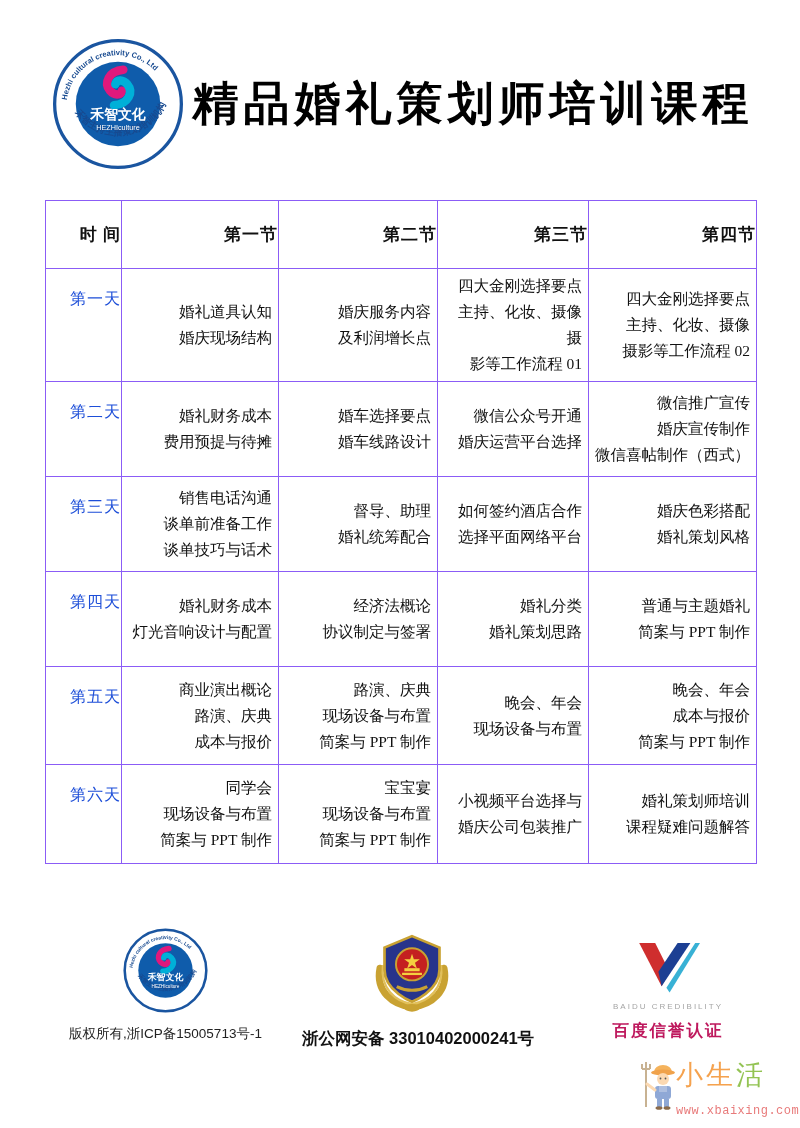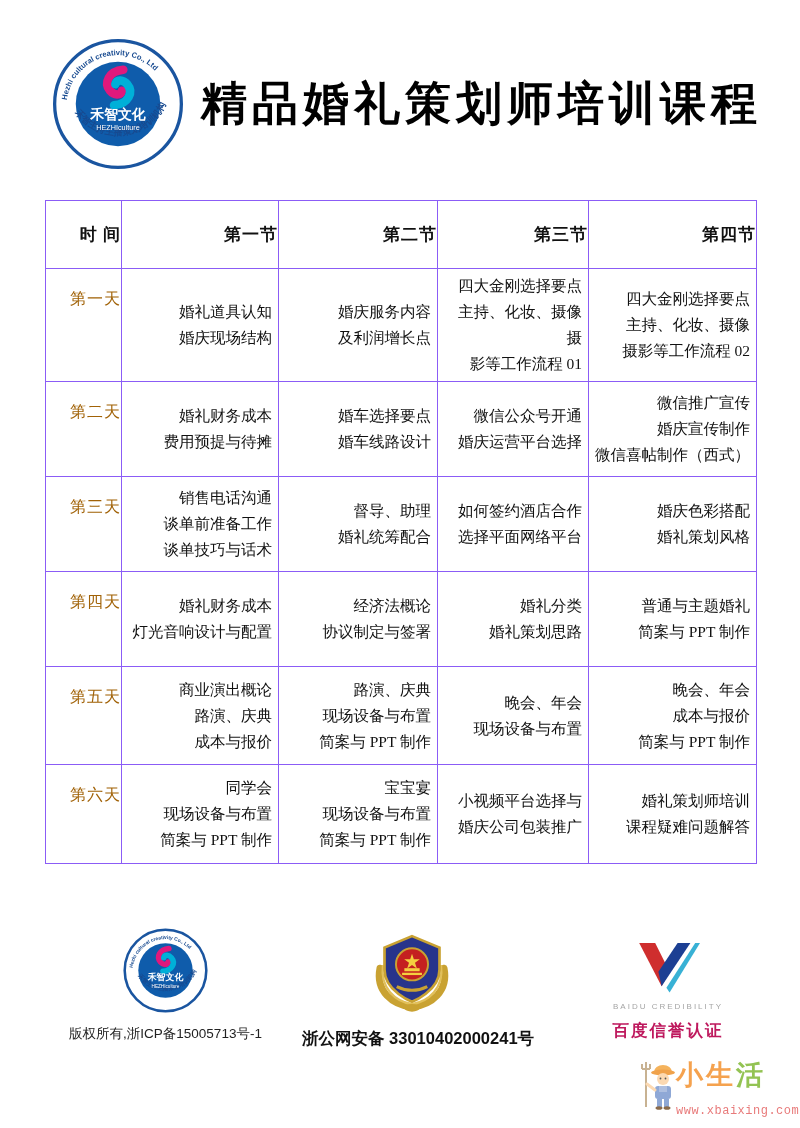--- a/index.html
+++ b/index.html
@@ -6,46 +6,46 @@
   html,body { background:#888; }
   .page {
     position:relative; width:800px; height:1128px; margin:0 auto;
     background:#ffffff; overflow:hidden;
     font-family:"Liberation Serif","DejaVu Serif",serif; color:#1a1a1a;
   }
   
   .header { position:absolute; top:38px; left:52px; right:38px; height:132px; display:flex; align-items:center; }
   .logo-wrap { width:132px; height:132px; flex:0 0 auto; }
   .page-title {
-    flex:1; text-align:right; font-size:46px; font-weight:bold;
+    flex:1; text-align:center; font-size:46px; font-weight:bold;
     letter-spacing:5px; color:#000; white-space:nowrap;
   }
   
   table.course { position:absolute; left:45px; top:200px; width:711px; border-collapse:collapse; table-layout:fixed; }
   table.course th, table.course td { border:1px solid #8b5cf6; text-align:right; }
   table.course th { font-size:17px; font-weight:bold; letter-spacing:1px; color:#111; }
-  td.day { vertical-align:top; padding-top:20px; font-size:16px; letter-spacing:1px; color:#a16207; }
+  td.day { vertical-align:top; padding-top:20px; font-size:16px; letter-spacing:1px; color:#1d4ed8; }
   td.cell { vertical-align:middle; font-size:15.5px; line-height:26px; white-space:pre-line; color:#111; padding:4px 6px; }
   
   .footer-left   { position:absolute; left:58px;  top:928px; width:215px; text-align:center; }
   .footer-center { position:absolute; left:302px; top:930px; width:220px; text-align:center; }
   .footer-right  { position:absolute; left:582px; top:938px; width:172px; text-align:center; }
   .logo-small { width:85px; height:85px; display:inline-block; }
   .copyright-text { margin-top:8px; font-family:"Liberation Sans","DejaVu Sans",sans-serif; font-size:13.5px; color:#222; white-space:nowrap; }
   .police-text { margin-top:10px; font-family:"Liberation Sans","DejaVu Sans",sans-serif; font-size:16.5px; font-weight:bold; color:#111; white-space:nowrap; }
   .baidu-mark { width:80px; height:58px; display:inline-block; }
   .baidu-cn { font-family:"Liberation Sans","DejaVu Sans",sans-serif; font-size:17px; letter-spacing:5px; color:#6d6d6d;
               border-bottom:1px solid #9a9a9a; display:inline-block; padding:0 2px 2px 2px; }
   .baidu-en { font-family:"Liberation Sans","DejaVu Sans",sans-serif; font-size:8px; letter-spacing:2px; color:#a5a5a5; margin-top:2px; }
   .baidu-cert { margin-top:9px; font-family:"Liberation Sans","DejaVu Sans",sans-serif; font-size:16.5px; font-weight:bold; letter-spacing:2px; color:#be185d; }
   
   .watermark { position:absolute; right:8px; bottom:14px; width:152px; height:54px; }
   .wm-row { display:flex; align-items:flex-start; }
   .wm-mascot { width:36px; height:50px; flex:0 0 auto; }
-  .wm-name { font-size:27px; font-weight:bold; letter-spacing:3px; line-height:30px; font-family:"Liberation Sans","DejaVu Sans",sans-serif; }
+  .wm-name { font-size:27px; font-weight:normal; letter-spacing:3px; line-height:30px; font-family:"Liberation Sans","DejaVu Sans",sans-serif; }
   .wm-c0, .wm-c1 { color:#f5a24e; }
   .wm-c2 { color:#93c353; }
   .wm-url { margin-top:-6px; margin-left:36px; font-family:"Liberation Mono","DejaVu Sans Mono",monospace;
             font-size:12px; color:#e87a7a; letter-spacing:0.5px; }
 </style>
 </head>
 <body>
 
 <div class="page">
 

